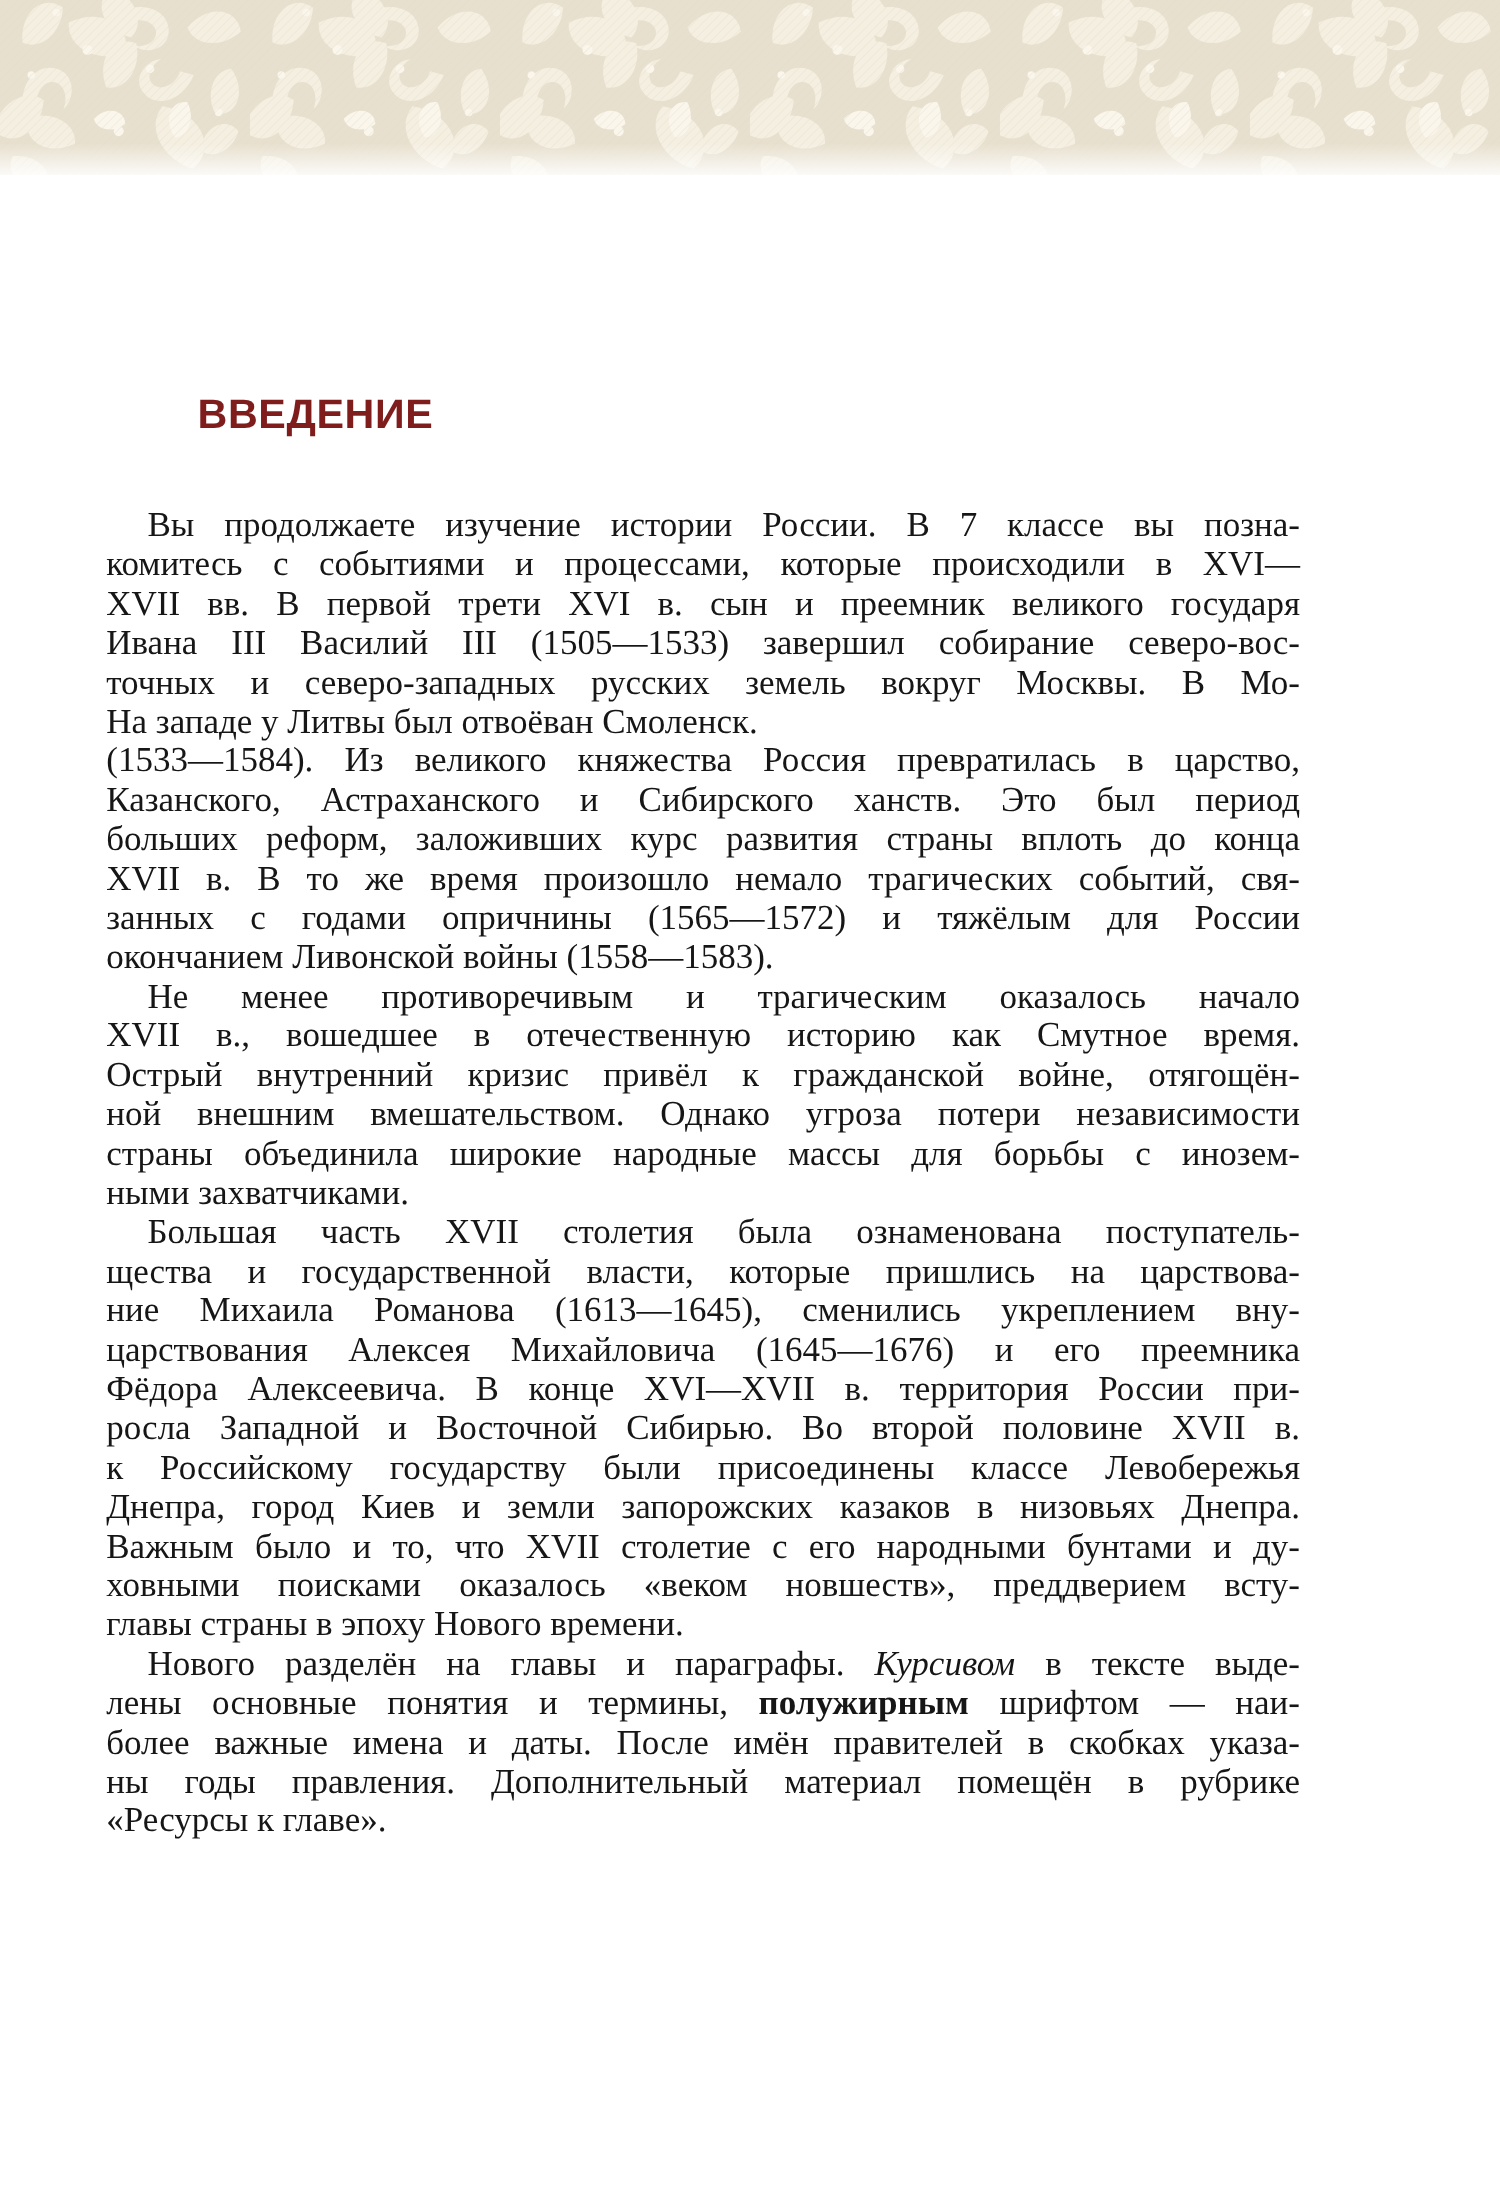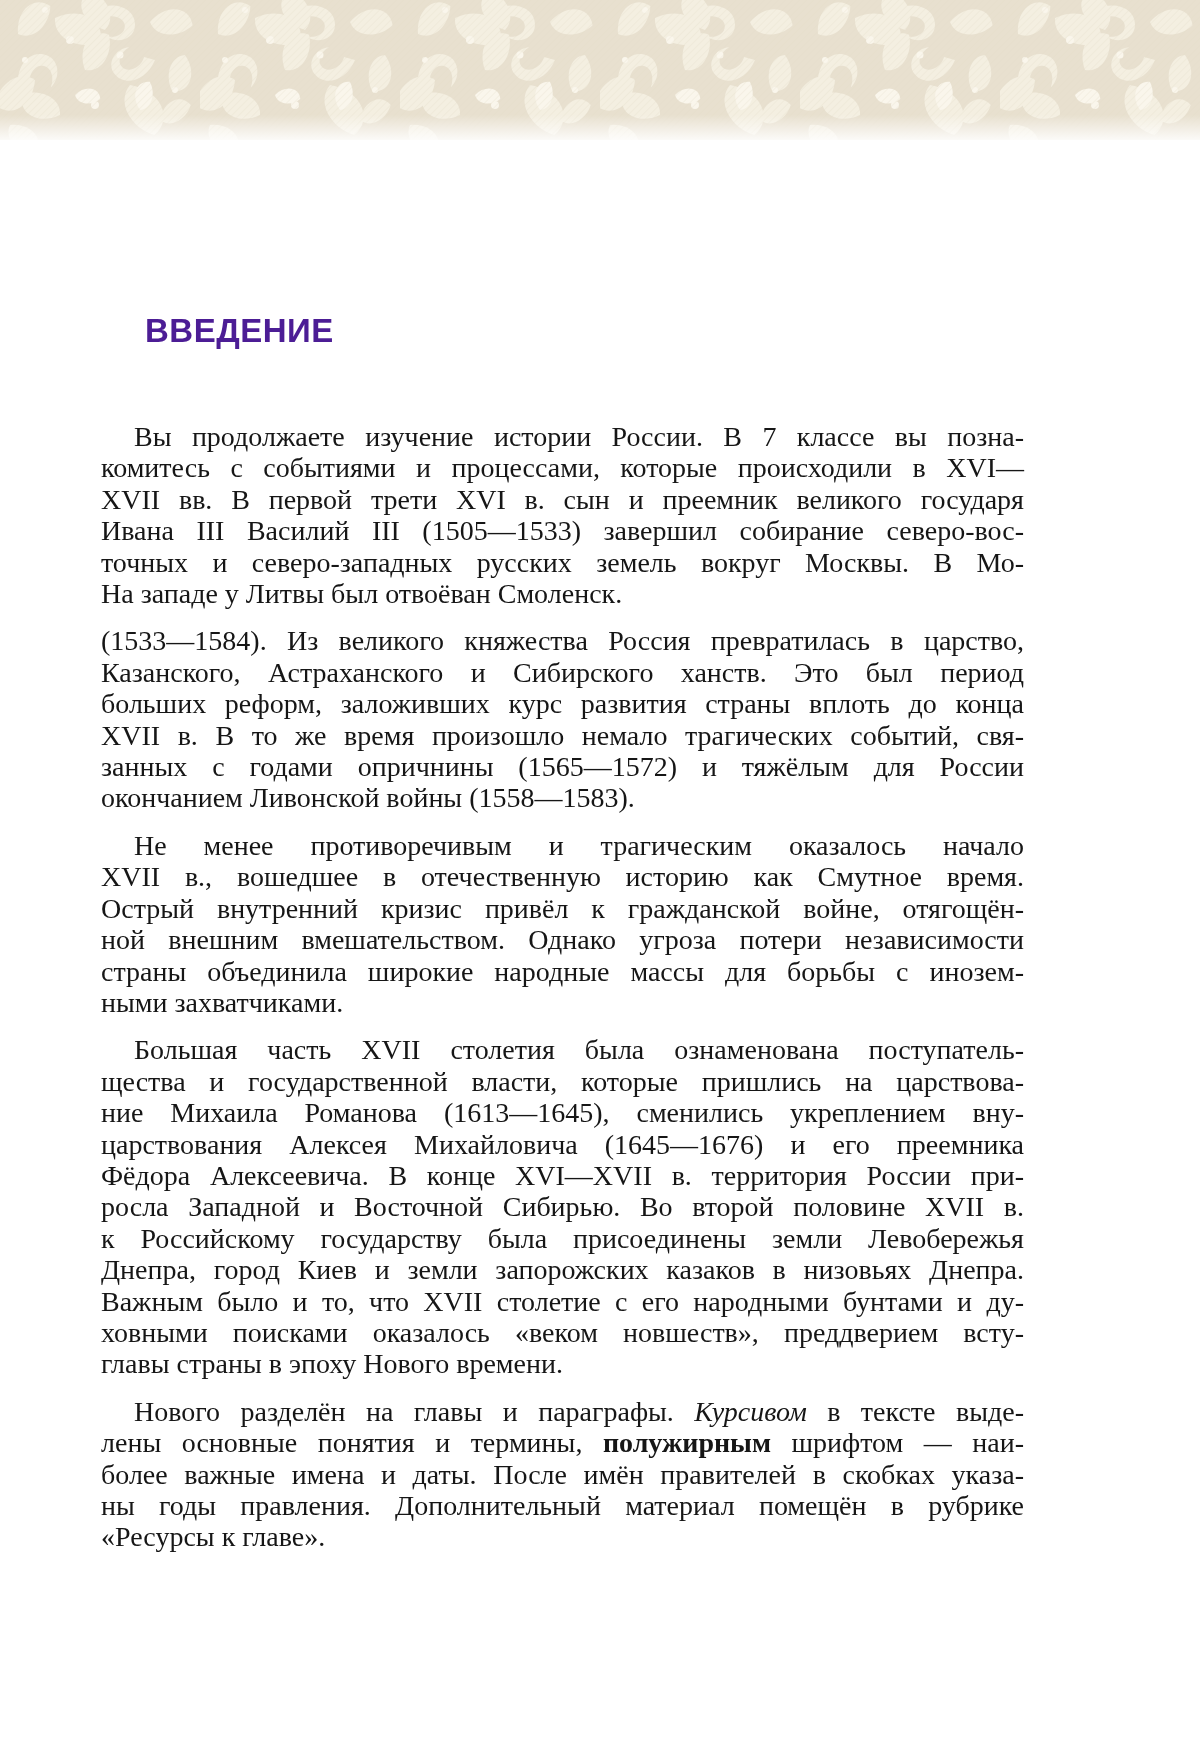--- a/index.html
+++ b/index.html
@@ -23,38 +23,38 @@
     position: absolute;
     top: 0;
     left: 0;
     width: 1200px;
     height: 140px;
     display: block;
   }
   .heading {
     position: absolute;
     top: 312px;
-    left: 145px;
+    left: 158px;
     margin: 0;
     font-family: "Liberation Sans", sans-serif;
     font-weight: bold;
     font-size: 33px;
     letter-spacing: 0.5px;
-    color: #4c1d95;
+    color: #7f1d1d;
   }
   .body-text {
     position: absolute;
     top: 405px;
     left: 85px;
     width: 955px;
     font-size: 28px;
     line-height: 31.4px;
     color: #161616;
   }
-  .paragraph { margin: 16px; }
+  .paragraph { margin: 0; }
   .line {
     text-align: justify;
     text-align-last: justify;
     white-space: normal;
   }
   .line.first { text-indent: 33px; }
   .line.plast { text-align-last: left; }
   .it { font-style: italic; }
   .bd { font-weight: bold; }
 </style>
@@ -136,21 +136,21 @@
         <div class="line">страны объединила широкие народные массы для борьбы с инозем-</div>
         <div class="line plast">ными захватчиками.</div>
       </div>
       <div class="paragraph">
         <div class="line first">Большая часть XVII столетия была ознаменована поступатель-</div>
         <div class="line">щества и государственной власти, которые пришлись на царствова-</div>
         <div class="line">ние Михаила Романова (1613—1645), сменились укреплением вну-</div>
         <div class="line">царствования Алексея Михайловича (1645—1676) и его преемника</div>
         <div class="line">Фёдора Алексеевича. В конце XVI—XVII в. территория России при-</div>
         <div class="line">росла Западной и Восточной Сибирью. Во второй половине XVII в.</div>
-        <div class="line">к Российскому государству была присоединены земли Левобережья</div>
+        <div class="line">к Российскому государству были присоединены классе Левобережья</div>
         <div class="line">Днепра, город Киев и земли запорожских казаков в низовьях Днепра.</div>
         <div class="line">Важным было и то, что XVII столетие с его народными бунтами и ду-</div>
         <div class="line">ховными поисками оказалось «веком новшеств», преддверием всту-</div>
         <div class="line plast">главы страны в эпоху Нового времени.</div>
       </div>
       <div class="paragraph">
         <div class="line first"><span>Нового разделён на главы и параграфы. </span><span class="it">Курсивом</span><span> в тексте выде-</span></div>
         <div class="line"><span>лены основные понятия и термины, </span><span class="bd">полужирным</span><span> шрифтом — наи-</span></div>
         <div class="line">более важные имена и даты. После имён правителей в скобках указа-</div>
         <div class="line">ны годы правления. Дополнительный материал помещён в рубрике</div>

